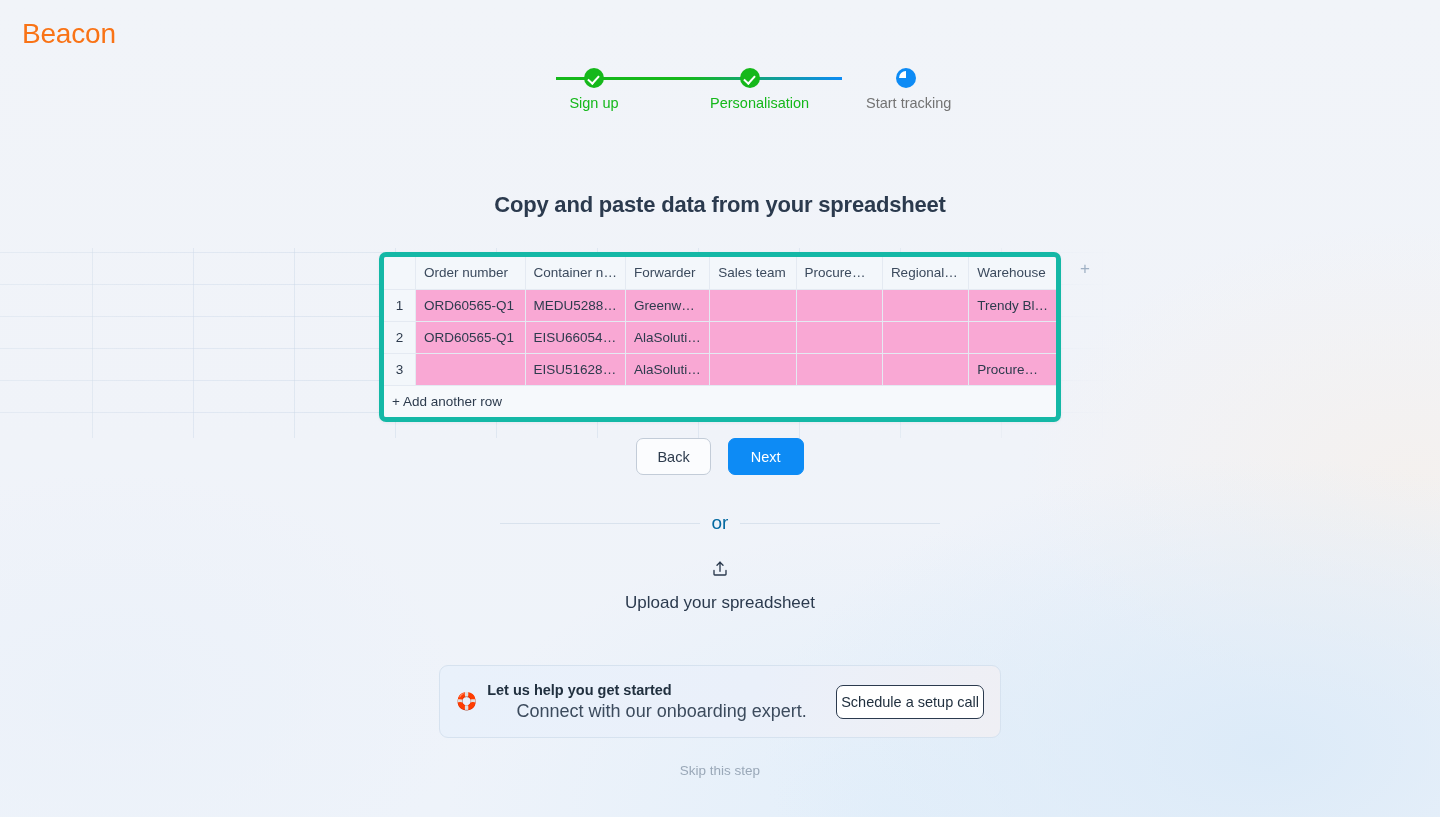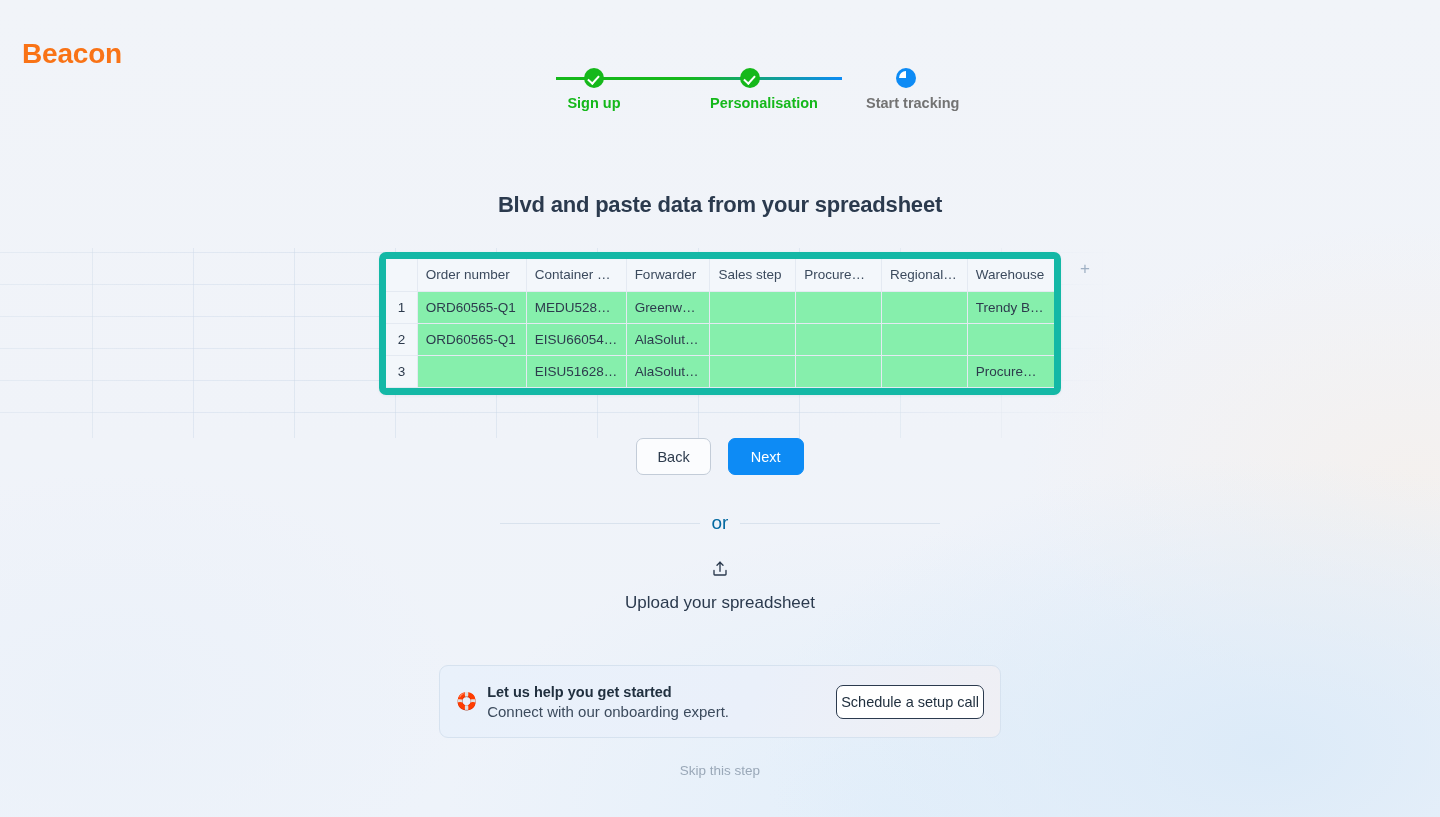--- a/index.html
+++ b/index.html
@@ -50,24 +50,23 @@
   }
 
   .page { position: relative; z-index: 2; width: 1440px; height: 817px; }
 
   
   .brand {
     position: absolute;
     left: 22px;
     top: 18px;
     font-size: 28px;
-    font-weight: 700;
+    font-weight: 400;
     color: #f97316;
     letter-spacing: -0.2px;
-    margin-top: 20px;
   }
 
   
   .stepper {
     position: absolute;
     left: 0; right: 0;
     top: 68px;
     display: flex;
     justify-content: center;
   }
@@ -117,21 +116,21 @@
     position: absolute;
     left: 3px; top: 3px;
     width: 7px; height: 7px;
     background: #ffffff;
     border-radius: 7px 0 0 0;
   }
 
   .step-label {
     margin-top: 7px;
     font-size: 14.5px;
-    font-weight: 700;
+    font-weight: 400;
     white-space: nowrap;
   }
   .step-label.green { color: #15b81b; }
   .step-label.blue  { color: #737373; }
 
   
   .heading {
     position: absolute;
     left: 0; right: 0;
     top: 192px;
@@ -141,22 +140,22 @@
     color: #2b3a4e;
     letter-spacing: -0.2px;
   }
 
   
   .table-wrap {
     position: absolute;
     left: 379px;
     top: 252px;
     width: 682px;
-    background: #86efac;
-    border: 7px solid #14b8a6;
+    background: #f9a8d4;
+    border: 5px solid #14b8a6;
     border-radius: 7px;
     box-shadow: 0 1px 3px rgba(40,70,110,0.06);
     overflow: hidden;
   }
   table.grid { border-collapse: collapse; width: 100%; table-layout: fixed; }
   table.grid th, table.grid td {
     border-right: 1px solid #e4eaf2;
     border-bottom: 1px solid #e4eaf2;
     height: 32px;
     padding: 0 8px;
@@ -269,21 +268,21 @@
     background: linear-gradient(110deg, #e9f1fb 0%, #eaf0fa 55%, #efeff4 100%);
     border: 1px solid #d6e2ef;
     border-radius: 9px;
     display: flex;
     align-items: center;
     padding: 0 16px;
   }
   .help-icon { font-size: 17px; margin-right: 10px; line-height: 1; }
   .help-text { flex: 1; }
   .help-title { font-size: 14.5px; font-weight: 700; color: #21303f; }
-  .help-sub { font-size: 15px; color: #3c4b5d; margin-top: 3px; }
+  .help-sub { font-size: 18px; color: #3c4b5d; margin-top: 3px; text-align: center; }
   .btn-schedule {
     background: #ffffff;
     border: 1px solid #2b3a4e;
     border-radius: 7px;
     height: 34px;
     padding: 0 4px;
     font-size: 14.5px;
     font-family: "Liberation Sans", sans-serif;
     color: #21303f;
     cursor: pointer;
@@ -325,41 +324,41 @@
         <div class="step-label green">Personalisation</div>
       </div>
 
       <div class="step s3">
         <div class="step-dot active"></div>
         <div class="step-label blue">Start tracking</div>
       </div>
     </div>
   </div>
 
-  <div class="heading">Blvd and paste data from your spreadsheet</div>
+  <div class="heading">Copy and paste data from your spreadsheet</div>
 
   <div class="table-wrap">
     <table class="grid">
       <colgroup>
         <col style="width:31px">
         <col style="width:108px">
         <col style="width:99px">
         <col style="width:83px">
         <col style="width:85px">
         <col style="width:85px">
         <col style="width:85px">
         <col style="width:86px">
       </colgroup>
       <thead>
         <tr>
           <th class="col-rownum"></th>
           <th>Order number</th>
           <th>Container nu...</th>
           <th>Forwarder</th>
-          <th>Sales step</th>
+          <th>Sales team</th>
           <th>Procureme...</th>
           <th>Regional t...</th>
           <th>Warehouse</th>
         </tr>
       </thead>
       <tbody>
         <tr>
           <td class="col-rownum">1</td>
           <td>ORD60565-Q1</td>
           <td>MEDU5288562</td>
@@ -382,20 +381,23 @@
         <tr>
           <td class="col-rownum">3</td>
           <td></td>
           <td>EISU5162846</td>
           <td>AlaSolutions</td>
           <td></td>
           <td></td>
           <td></td>
           <td>Procureme...</td>
         </tr>
+        <tr>
+          <td class="addrow-cell" colspan="8">+ Add another row</td>
+        </tr>
       </tbody>
     </table>
   </div>
   <div class="add-col-btn">+</div>
 
   <div class="nav-row">
     <button class="btn btn-back">Back</button>
     <button class="btn btn-next">Next</button>
   </div>
 

